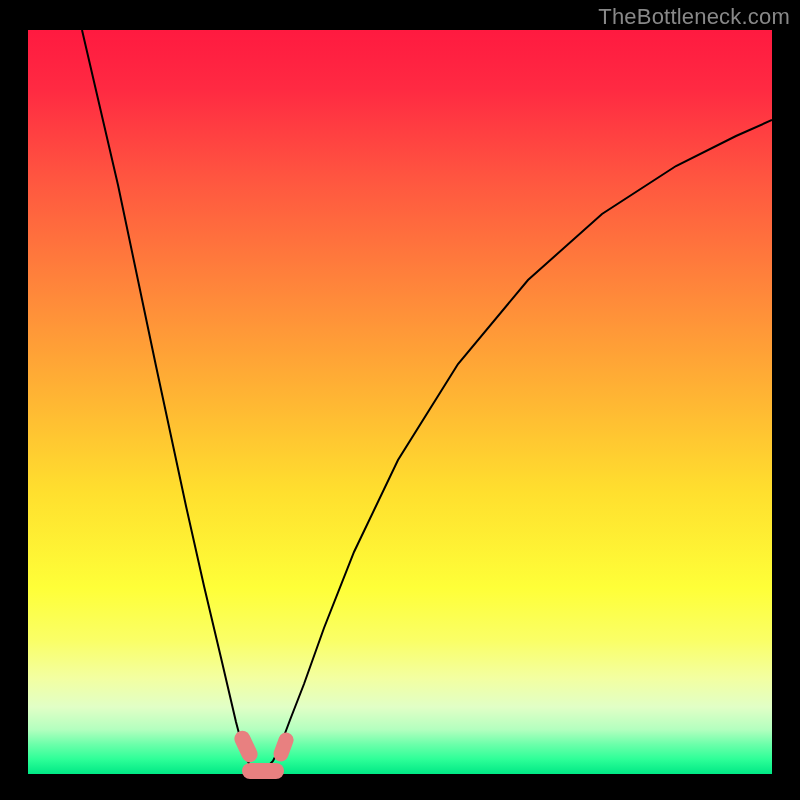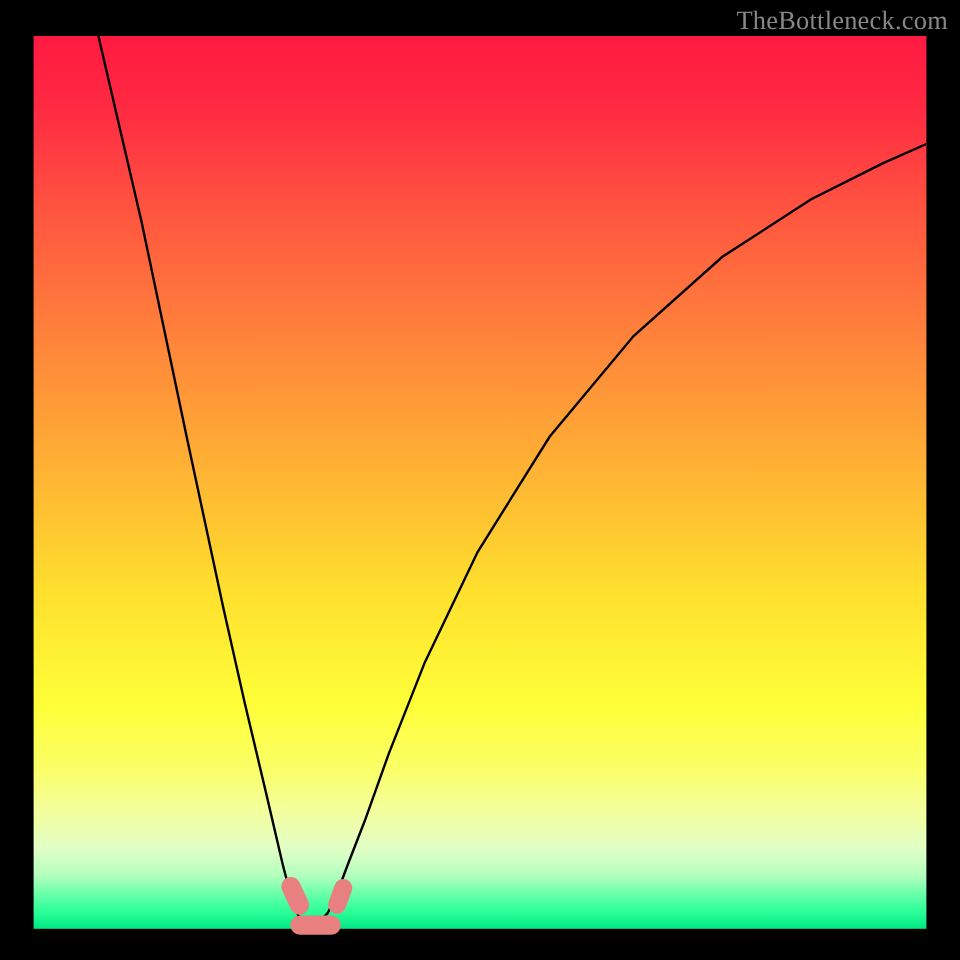--- a/index.html
+++ b/index.html
@@ -35,21 +35,21 @@
       #b4ffbf 94%,
       #6cffaa 96%,
       #2eff98 98%,
       #00e885 100%
     );
   }
   .watermark {
     position: absolute;
     top: 4px;
     right: 10px;
-    font-family: Liberation Serif, serif;
+    font-family: Liberation Sans, sans-serif;
     font-size: 22px;
     font-weight: 500;
     color: #888888;
     letter-spacing: 0.2px;
   }
   svg.curve-overlay {
     position: absolute;
     left: 28px;
     top: 30px;
     width: 744px;

